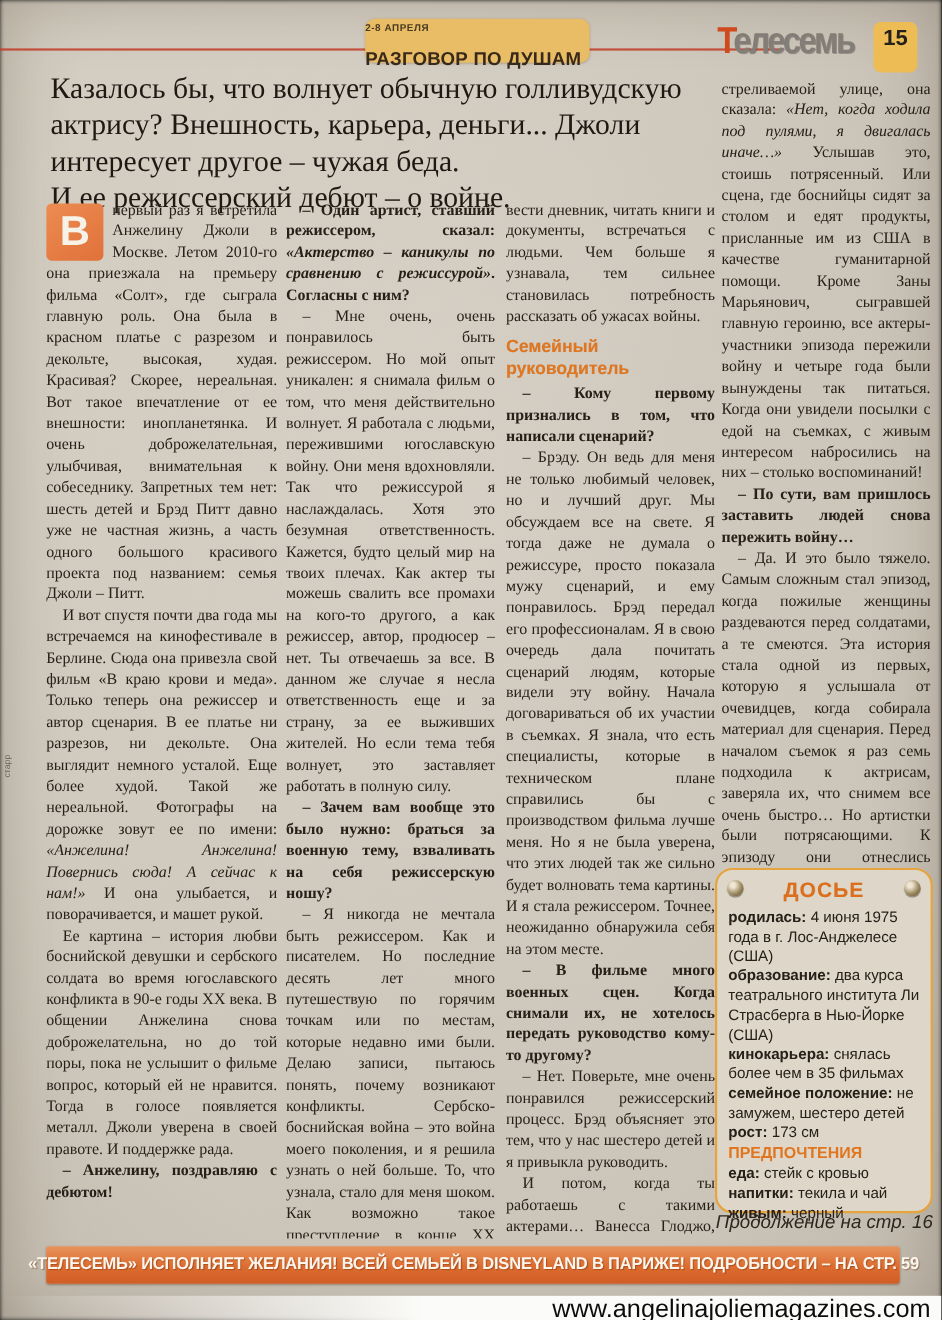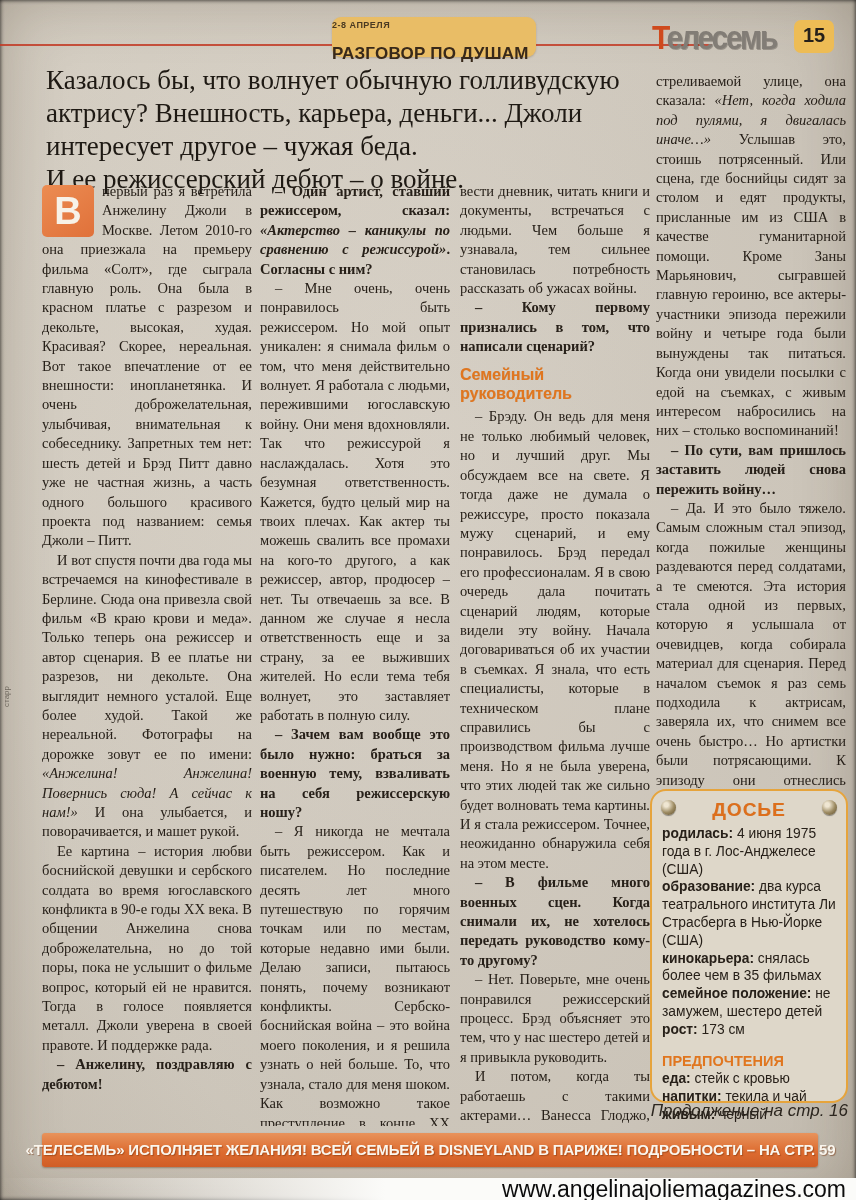--- a/index.html
+++ b/index.html
@@ -18,21 +18,21 @@
     position:absolute; left:332px; top:17px; width:204px; height:40px;
     background:#e9bd66; border-radius:9px; text-align:left;
     box-shadow:0 1px 2px rgba(90,60,20,.25);
   }
   .rubric-date { font-family:"Liberation Sans",sans-serif; font-size:9px; font-weight:bold; letter-spacing:.5px; color:#4a3a22; margin-top:3px; }
   .rubric-title { font-family:"Liberation Sans",sans-serif; font-size:17px; font-weight:bold; color:#38291a; letter-spacing:.2px;margin-top:14px; }
   .logo { position:absolute; left:652px; top:18px; font-family:"Liberation Sans",sans-serif; font-weight:bold; font-size:34px; letter-spacing:-2.5px; transform:scaleX(.88); transform-origin:left center; white-space:nowrap; }
   .logo .t1 { color:#cf4a1d; }
   .logo .t2 { color:#827d76; text-shadow:1px 1px 0 rgba(60,55,50,.35); }
   .page-num {
-    position:absolute; left:794px; top:20px; width:40px; height:33px;
+    position:absolute; left:794px; top:20px; width:40px; height:46px;
     background:#edbc55; border-radius:7px; text-align:center; line-height:31px;
     font-family:"Liberation Sans",sans-serif; font-size:20px; font-weight:bold; color:#25201a;
   }
   
   .headline {
     position:absolute; left:46px; top:64px; width:600px;
     font-size:27px; line-height:1.22; color:#1e1913; white-space:pre-line;
   }
   
   .col { position:absolute; text-align:justify; font-size:14.5px; line-height:19.4px; overflow:hidden; }
@@ -63,21 +63,21 @@
     padding:8px 10px 0; font-family:"Liberation Sans",sans-serif;
   }
   .dossier-title { text-align:center; font-family:"Liberation Sans",sans-serif; font-weight:bold; font-size:19px; color:#dd6f1c; letter-spacing:1px; margin-bottom:4px; text-shadow:.4px .4px 0 rgba(150,70,10,.3); }
   .screw-icon { position:absolute; top:9px; width:15px; height:15px; border-radius:50%;
     background:radial-gradient(circle at 35% 32%, #efe6d2 15%, #9d8b62 55%, #574727 100%);
     box-shadow:0 1px 1px rgba(0,0,0,.4); }
   .screw-icon.left { left:9px; } .screw-icon.right { right:9px; }
   .dossier-list { text-align:left; }
   .dossier-list .para { font-size:13.8px; line-height:17.8px; text-align:left; text-indent:0; }
   .dossier-list .para b { font-weight:bold; }
-  .dossier-list .para.dsub { color:#e0761f; font-weight:bold; font-size:14.5px; margin-top:14px; }
+  .dossier-list .para.dsub { color:#e0761f; font-weight:bold; font-size:14.5px; margin-top:2px; }
   
   .continuation { position:absolute; left:610px; top:1101px; width:238px; text-align:right;
     font-family:"Liberation Sans",sans-serif; font-style:italic; font-size:17px; color:#2c261f; }
   .banner {
     position:absolute; left:42px; top:1133px; width:776px; height:34px;
     background:linear-gradient(180deg,#e8935c 0%,#dd6c30 55%,#d05d26 100%);
     border-radius:3px; display:flex; align-items:center; justify-content:center;
     box-shadow:0 1px 2px rgba(80,40,10,.4);
   }
   .banner span {
@@ -124,22 +124,22 @@
       <p class="para q">– Анжелину, поздравляю с дебютом!</p>
     </div>
   <div id="col2" class="col">
       <p class="para q">– Один артист, ставший режиссером, сказал: <i>«Актерство – каникулы по сравнению с режиссурой»</i>. Согласны с ним?</p>
       <p class="para normal">– Мне очень, очень понравилось быть режиссером. Но мой опыт уникален: я снимала фильм о том, что меня действительно волнует. Я работала с людьми, пережившими югославскую войну. Они меня вдохновляли. Так что режиссурой я наслаждалась. Хотя это безумная ответственность. Кажется, будто целый мир на твоих плечах. Как актер ты можешь свалить все промахи на кого-то другого, а как режиссер, автор, продюсер – нет. Ты отвечаешь за все. В данном же случае я несла ответственность еще и за страну, за ее выживших жителей. Но если тема тебя волнует, это заставляет работать в полную силу.</p>
       <p class="para q">– Зачем вам вообще это было нужно: браться за военную тему, взваливать на себя режиссерскую ношу?</p>
       <p class="para normal">– Я никогда не мечтала быть режиссером. Как и писателем. Но последние десять лет много путешествую по горячим точкам или по местам, которые недавно ими были. Делаю записи, пытаюсь понять, почему возникают конфликты. Сербско-боснийская война – это война моего поколения, и я решила узнать о ней больше. То, что узнала, стало для меня шоком. Как возможно такое преступление в конце XX века? Люди жили в соседних квартирах и вдруг стали врагами! А создание «лагерей насилия», в которые сгоняли женщин! Я поехала в этот регион, начала</p>
     </div>
   <div id="col3" class="col">
       <p class="para cont">вести дневник, читать книги и документы, встречаться с людьми. Чем больше я узнавала, тем сильнее становилась потребность рассказать об ужасах войны.</p>
+      <p class="para subhead">Семейный руководитель</p>
       <p class="para q">– Кому первому признались в том, что написали сценарий?</p>
-      <p class="para subhead">Семейный руководитель</p>
       <p class="para normal">– Брэду. Он ведь для меня не только любимый человек, но и лучший друг. Мы обсуждаем все на свете. Я тогда даже не думала о режиссуре, просто показала мужу сценарий, и ему понравилось. Брэд передал его профессионалам. Я в свою очередь дала почитать сценарий людям, которые видели эту войну. Начала договариваться об их участии в съемках. Я знала, что есть специалисты, которые в техническом плане справились бы с производством фильма лучше меня. Но я не была уверена, что этих людей так же сильно будет волновать тема картины. И я стала режиссером. Точнее, неожиданно обнаружила себя на этом месте.</p>
       <p class="para q">– В фильме много военных сцен. Когда снимали их, не хотелось передать руководство кому-то другому?</p>
       <p class="para normal">– Нет. Поверьте, мне очень понравился режиссерский процесс. Брэд объясняет это тем, что у нас шестеро детей и я привыкла руководить.</p>
       <p class="para normal">И потом, когда ты работаешь с такими актерами… Ванесса Глоджо, игравшая сестру главной героини, видела войну своими глазами. Когда мы снимали сцену, где Ванесса проходит по об-</p>
     </div>
   <div id="col4" class="col">
       <p class="para cont">стреливаемой улице, она сказала: <i>«Нет, когда ходила под пулями, я двигалась иначе…»</i> Услышав это, стоишь потрясенный. Или сцена, где боснийцы сидят за столом и едят продукты, присланные им из США в качестве гуманитарной помощи. Кроме Заны Марьянович, сыгравшей главную героиню, все актеры-участники эпизода пережили войну и четыре года были вынуждены так питаться. Когда они увидели посылки с едой на съемках, с живым интересом набросились на них – столько воспоминаний!</p>
       <p class="para q">– По сути, вам пришлось заставить людей снова пережить войну…</p>
       <p class="para normal">– Да. И это было тяжело. Самым сложным стал эпизод, когда пожилые женщины раздеваются перед солдатами, а те смеются. Эта история стала одной из первых, которую я услышала от очевидцев, когда собирала материал для сценария. Перед началом съемок я раз семь подходила к актрисам, заверяла их, что снимем все очень быстро… Но артистки были потрясающими. К эпизоду они отнеслись спокойно и с пониманием.</p>
     </div>

